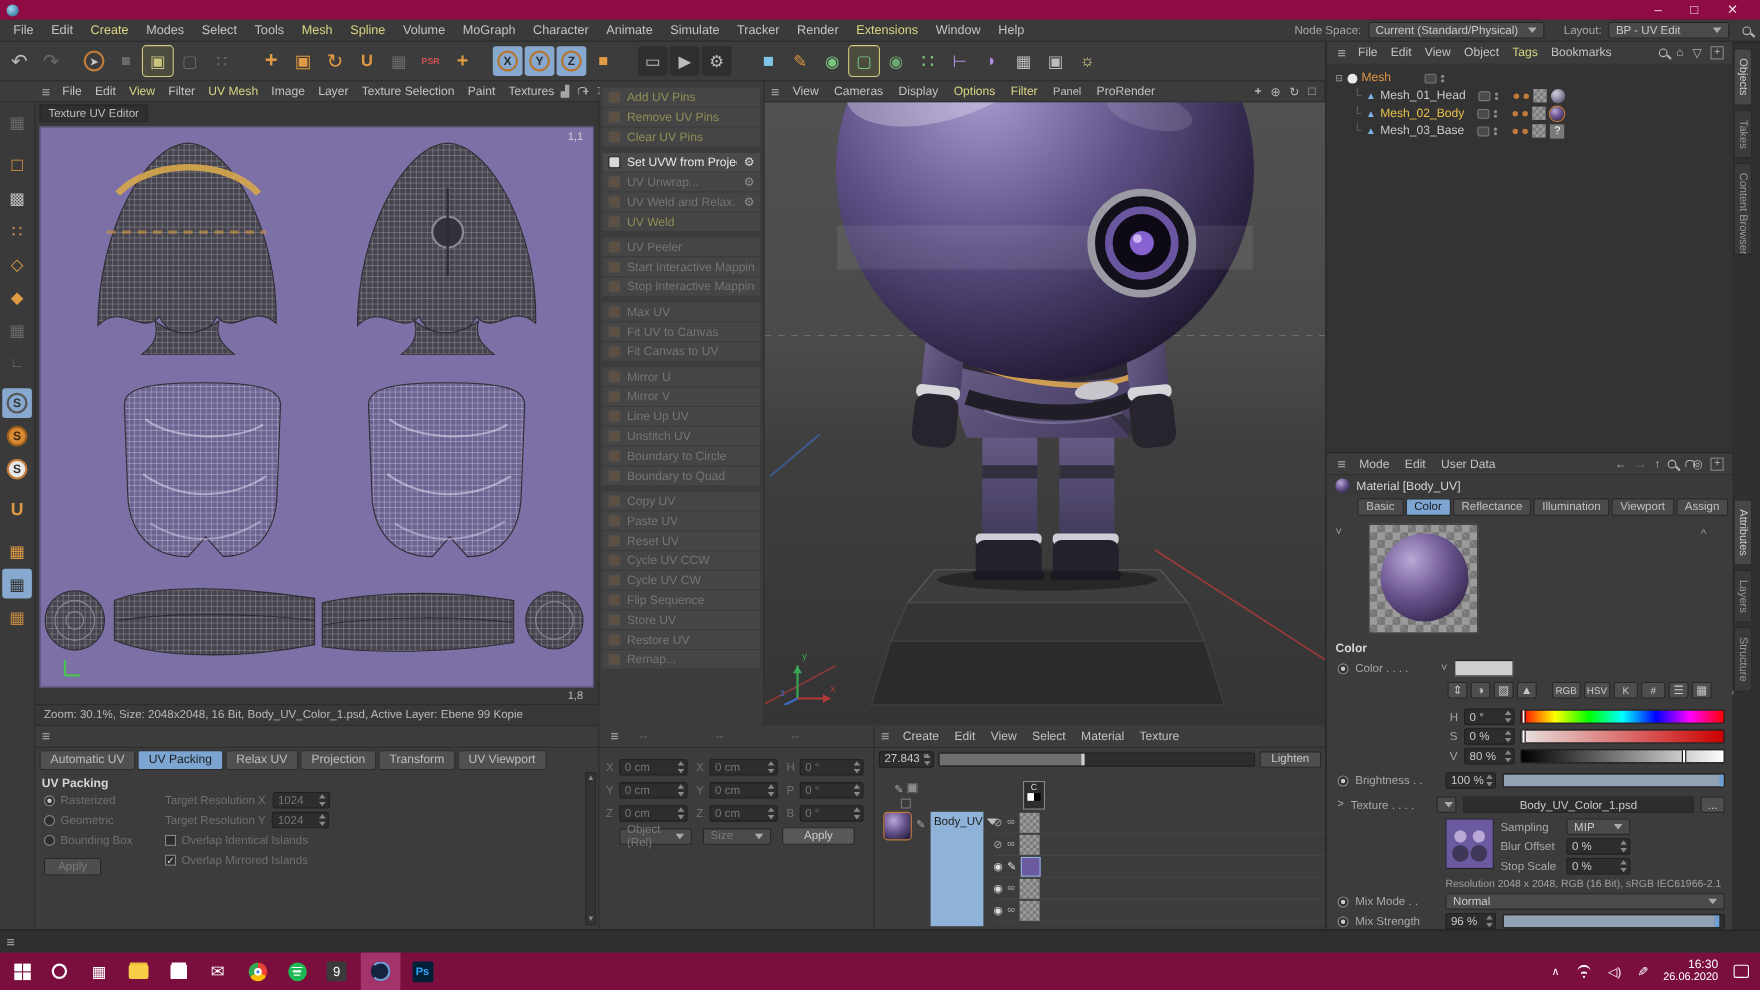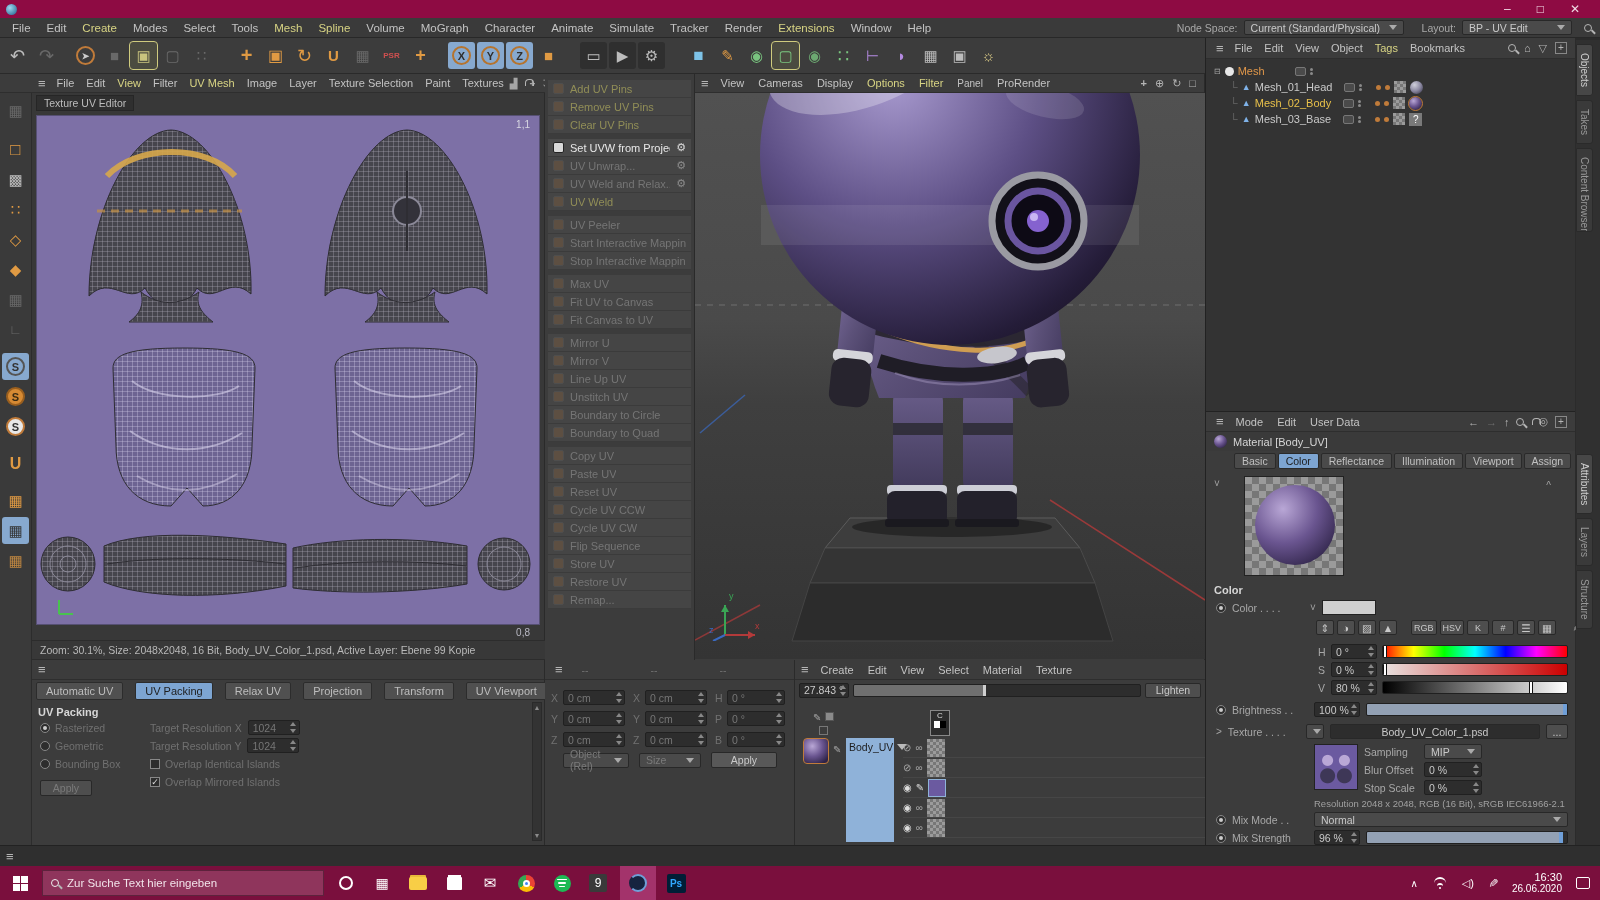--- a/index.html
+++ b/index.html
@@ -279,21 +279,21 @@
       <path d="M67,430 C105,414 180,418 249,428 L249,470 C180,484 105,482 67,466 Z" fill="url(#wg)" stroke="#2e2d33"></path>
       <path d="M70,448 C120,440 200,442 248,448" fill="none" stroke="#2e2d33"></path>
       <path d="M256,432 C300,422 372,420 430,430 L430,468 C372,478 300,478 256,472 Z" fill="url(#wg)" stroke="#2e2d33"></path>
       <path d="M258,452 C310,444 380,444 429,450" fill="none" stroke="#2e2d33"></path>
       <circle cx="467" cy="448" r="26" fill="url(#wg)" stroke="#2e2d33"></circle>
       <circle cx="467" cy="448" r="17" fill="none" stroke="#8b8998"></circle>
       <path d="M22,498 v-14 M22,498 h14" stroke="#49c24f" stroke-width="2"></path>
     </svg>
   </div>
   <span style="position:absolute;right:14px;top:26px;color:#d8d8e2;font-size:10px">1,1</span>
-  <span style="position:absolute;right:14px;top:534px;color:#b9b9c4;font-size:10px">0,8</span>
+  <span style="position:absolute;right:14px;top:534px;color:#b9b9c4;font-size:10px">1,8</span>
 </div>
 
 <div class="abs row" style="left:32px;top:640px;width:513px;height:20px;background:#383838;border-top:1px solid #2c2c2c;border-bottom:1px solid #2c2c2c;padding-left:8px">
   <span style="color:#b9b9b9;font-size:10.5px;white-space:nowrap">Zoom: 30.1%, Size: 2048x2048, 16 Bit, Body_UV_Color_1.psd, Active Layer: Ebene 99 Kopie</span>
 </div>
 
 <div class="abs" style="left:545px;top:74px;width:150px;height:586px;background:#3c3c3c;border-right:1px solid #2a2a2a;padding:6px 3px 0 3px">
   <div>
 
   <div class="cmd dimy">
@@ -578,21 +578,21 @@
       <span style="position:absolute;left:46px;top:30px;color:#b33a3a;font-size:9px">x</span>
       <span style="position:absolute;left:0px;top:34px;color:#3a6ac2;font-size:9px">z</span>
     </div>
   </div>
 </div>
 
 <div class="abs" style="left:32px;top:660px;width:513px;height:185px;background:#3c3c3c;border-right:1px solid #2a2a2a">
   <div class="row" style="height:20px;border-bottom:1px solid #2e2e2e">
     <span class="ham">≡</span>
   </div>
-  <div class="row" style="gap:12px;padding:2px 4px">
+  <div class="row" style="gap:2px;padding:2px 4px">
 
   <span class="tab">Automatic UV</span>
       <span class="tab act">UV Packing</span>
       <span class="tab">Relax UV</span>
       <span class="tab">Projection</span>
       <span class="tab">Transform</span>
       <span class="tab">UV Viewport</span>
     </div>
   <div class="boldlbl" style="position:absolute;left:6px;top:46px">UV Packing</div>
   <div style="position:absolute;left:8px;top:62px;display:flex;flex-direction:column;gap:6px">
@@ -1113,24 +1113,20 @@
 
 <div class="abs row" style="left:0;top:866px;width:1600px;height:34px;background:#7a0f3d">
   <div class="tkico" style="margin-left:8px">
     <span style="display:grid;grid-template-columns:7px 7px;grid-template-rows:7px 7px;gap:1px">
         <i style="background:#fff"></i>
         <i style="background:#fff"></i>
         <i style="background:#fff"></i>
         <i style="background:#fff"></i>
       </span>
   </div>
-  <div class="row" style="margin-left:10px;width:282px;height:26px;background:rgba(255,255,255,.16);border:1px solid rgba(0,0,0,.35);padding:0 8px;gap:8px">
-    <span class="mag" style="border-color:#eee"></span>
-    <span style="color:#f2e3ea;font-size:11.5px">Zur Suche Text hier eingeben</span>
-  </div>
   <div class="tkico" style="margin-left:10px">
       <span style="width:14px;height:14px;border:2px solid #fff;border-radius:50%;display:block"></span>
     </div>
   <div class="tkico" style="margin-left:12px;color:#fff;font-size:14px">▦</div>
   <div class="tkico" style="margin-left:12px">
       <span style="width:18px;height:13px;background:#f8ce46;border-radius:2px;display:block;box-shadow:0 -3px 0 -1px #e8b93a"></span>
     </div>
   <div class="tkico" style="margin-left:12px">
       <span style="width:15px;height:13px;background:#fff;display:block;box-shadow:0 -3px 0 -1px #fff;border-radius:1px"></span>
     </div>

